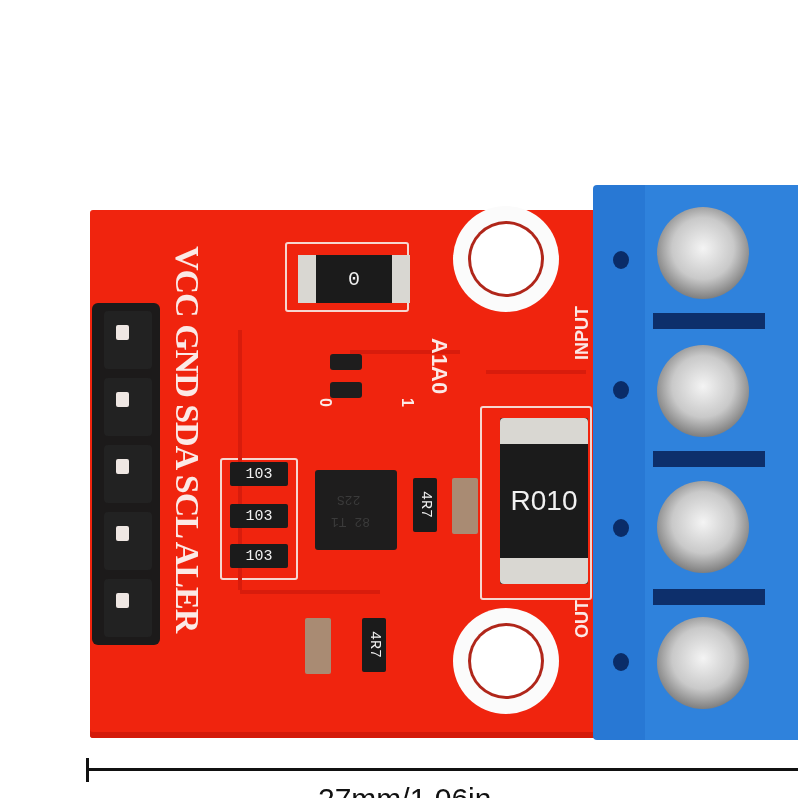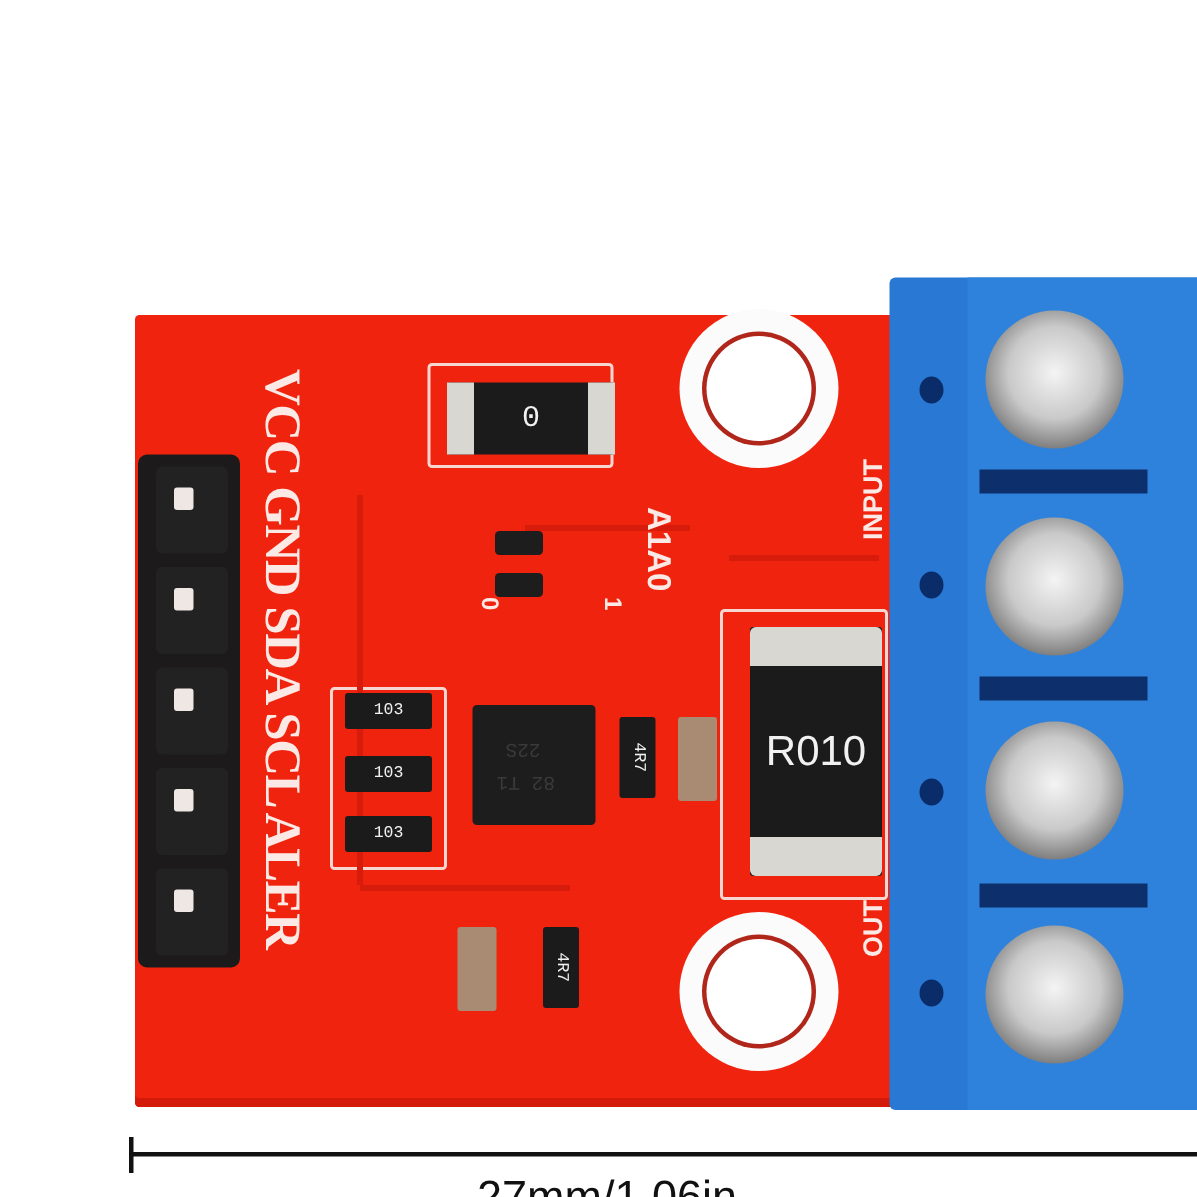--- a/index.html
+++ b/index.html
@@ -13,21 +13,21 @@
   .pin .pad{position:absolute;left:12px;top:14px;width:13px;height:15px;background:#efe7e3;border-radius:2px;}
   .silk-label{position:absolute;color:#fbe9e6;font-family:"Liberation Serif",serif;font-weight:bold;writing-mode:vertical-rl;}
   .mount-hole{position:absolute;width:106px;height:106px;border-radius:50%;background:#fbfbfb;}
   .mount-hole .inner{position:absolute;left:18px;top:18px;width:70px;height:70px;border-radius:50%;background:#ffffff;box-shadow:0 0 0 3px #b0261a;}
   .terminal{left:593px;top:185px;width:205px;height:555px;background:#2878d4;border-radius:4px 0 0 4px;}
   .terminal .face{position:absolute;left:52px;top:0;width:153px;height:555px;background:#2f82dc;}
   .screw{position:absolute;left:64px;width:92px;height:92px;border-radius:50%;background:radial-gradient(circle at 50% 45%,#f4f4f4 0,#c9c9c9 45%,#7c7c7c 75%,#1c2e55 100%);}
   .slot{position:absolute;left:60px;width:112px;height:16px;background:#0d2f6b;}
   .dot{position:absolute;left:20px;width:16px;height:18px;border-radius:50%;background:#0a2c68;}
   .chip{position:absolute;background:#1e1d1d;border-radius:3px;}
-  .res{position:absolute;background:#1b1b1b;border-radius:2px;color:#f1f1f1;font-family:"Liberation Mono",monospace;font-size:11px;display:flex;align-items:center;justify-content:center;}
+  .res{position:absolute;background:#1b1b1b;border-radius:2px;color:#f1f1f1;font-family:"Liberation Mono",monospace;font-size:15px;display:flex;align-items:center;justify-content:center;}
   .cap{position:absolute;background:#a98b73;border-radius:2px;}
   .endcap{position:absolute;background:#d9d7d2;}
   .scale-line{left:86px;top:768px;width:712px;height:3px;background:#111;}
   .scale-tick{left:86px;top:758px;width:3px;height:24px;background:#111;}
   .scale-text{left:318px;top:782px;font-size:30px;color:#111;white-space:nowrap;}
 </style>
 </head>
 <body>
 
 <div class="abs pcb">

